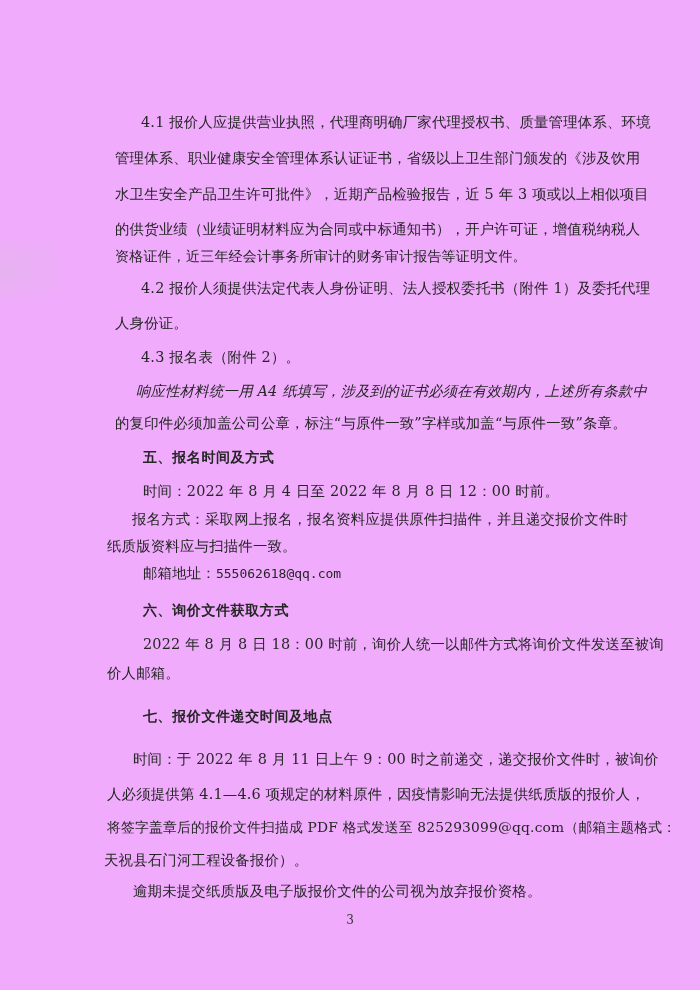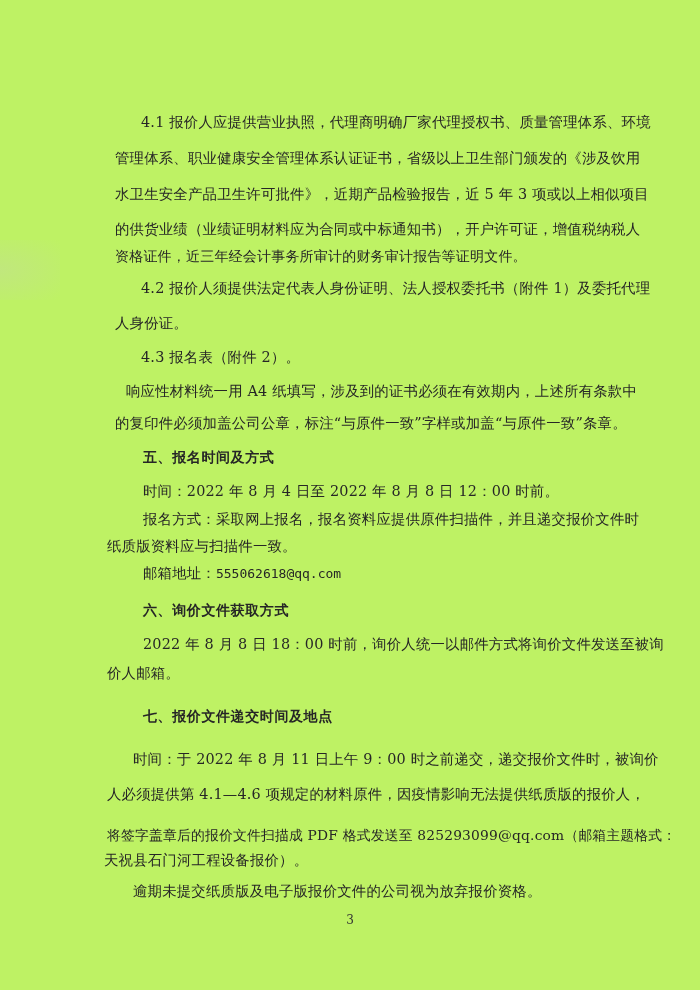--- a/index.html
+++ b/index.html
@@ -4,21 +4,21 @@
   <style>
     html, body { margin: 0; padding: 0; }
     body {
       width: 700px; height: 990px;
       background: #ffffff;
       position: relative;
       overflow: hidden;
       font-family: "DejaVu Serif", "Liberation Serif", serif;
       color: #262626;
     }
-    .page { position: absolute; left: 0; top: 0; width: 700px; height: 990px; background: #bef264; }
+    .page { position: absolute; left: 0; top: 0; width: 700px; height: 990px; background: #f0abfc; }
     .scan-shade { position: absolute; left: 0; top: 240px; width: 60px; height: 60px;
       background: radial-gradient(ellipse at left, rgba(200,200,200,0.25), rgba(255,255,255,0)); }
     .line {
       position: absolute;
       font-size: 14.4px;
       line-height: 18px;
       white-space: nowrap;
       letter-spacing: 0.2px;
     }
     .mono { font-family: "DejaVu Sans Mono", "Liberation Mono", monospace; font-size: 13px; letter-spacing: 0; }
@@ -35,36 +35,36 @@
   <div class="line" style="left:115px; top:149px;">管理体系、职业健康安全管理体系认证证书，省级以上卫生部门颁发的《涉及饮用</div>
   <div class="line" style="left:115px; top:185px;">水卫生安全产品卫生许可批件》，近期产品检验报告，近 5 年 3 项或以上相似项目</div>
   <div class="line" style="left:115px; top:220px;">的供货业绩（业绩证明材料应为合同或中标通知书），开户许可证，增值税纳税人</div>
   <div class="line" style="left:115px; top:247px; font-size:14px;">资格证件，近三年经会计事务所审计的财务审计报告等证明文件。</div>
 
   <div class="line" style="left:141px; top:279px;">4.2 报价人须提供法定代表人身份证明、法人授权委托书（附件 1）及委托代理</div>
   <div class="line" style="left:115px; top:314px;text-align:center;">人身份证。</div>
 
   <div class="line" style="left:141px; top:348px;">4.3 报名表（附件 2）。</div>
 
-  <div class="line" style="left:126px; top:382px;">响应性材料统一用 A4 纸填写，涉及到的证书必须在有效期内，上述所有条款中</div>
+  <div class="line" style="left:136px; top:382px;font-style:italic;">响应性材料统一用 A4 纸填写，涉及到的证书必须在有效期内，上述所有条款中</div>
   <div class="line" style="left:115px; top:414px;">的复印件必须加盖公司公章，标注“与原件一致”字样或加盖“与原件一致”条章。</div>
 
   <div class="line heading" style="left:143px; top:448px;">五、报名时间及方式</div>
   <div class="line" style="left:143px; top:482px;">时间：2022 年 8 月 4 日至 2022 年 8 月 8 日 12：00 时前。</div>
-  <div class="line" style="left:143px; top:510px;">报名方式：采取网上报名，报名资料应提供原件扫描件，并且递交报价文件时</div>
+  <div class="line" style="left:132px; top:510px;">报名方式：采取网上报名，报名资料应提供原件扫描件，并且递交报价文件时</div>
   <div class="line" style="left:107px; top:537px;">纸质版资料应与扫描件一致。</div>
   <div class="line" style="left:143px; top:564px;">
     <span>邮箱地址：</span><span class="mono">555062618@qq.com</span>
   </div>
 
   <div class="line heading" style="left:143px; top:601px;">六、询价文件获取方式</div>
   <div class="line" style="left:143px; top:635px;">2022 年 8 月 8 日 18：00 时前，询价人统一以邮件方式将询价文件发送至被询</div>
   <div class="line" style="left:107px; top:664px;">价人邮箱。</div>
 
   <div class="line heading" style="left:143px; top:707px;">七、报价文件递交时间及地点</div>
   <div class="line" style="left:133px; top:750px;">时间：于 2022 年 8 月 11 日上午 9：00 时之前递交，递交报价文件时，被询价</div>
   <div class="line" style="left:107px; top:785px;">人必须提供第 4.1—4.6 项规定的材料原件，因疫情影响无法提供纸质版的报价人，</div>
-  <div class="line" style="left:107px; top:818px; font-size:13.8px;margin-top:8px;">将签字盖章后的报价文件扫描成 PDF 格式发送至 825293099@qq.com（邮箱主题格式：</div>
+  <div class="line" style="left:107px; top:818px; font-size:13.8px;">将签字盖章后的报价文件扫描成 PDF 格式发送至 825293099@qq.com（邮箱主题格式：</div>
   <div class="line" style="left:104px; top:851px;">天祝县石门河工程设备报价）。</div>
   <div class="line" style="left:133px; top:882px;text-align:center;">逾期未提交纸质版及电子版报价文件的公司视为放弃报价资格。</div>
 
   <div class="pageno">3</div>
 </div>
 
 </body></html>

